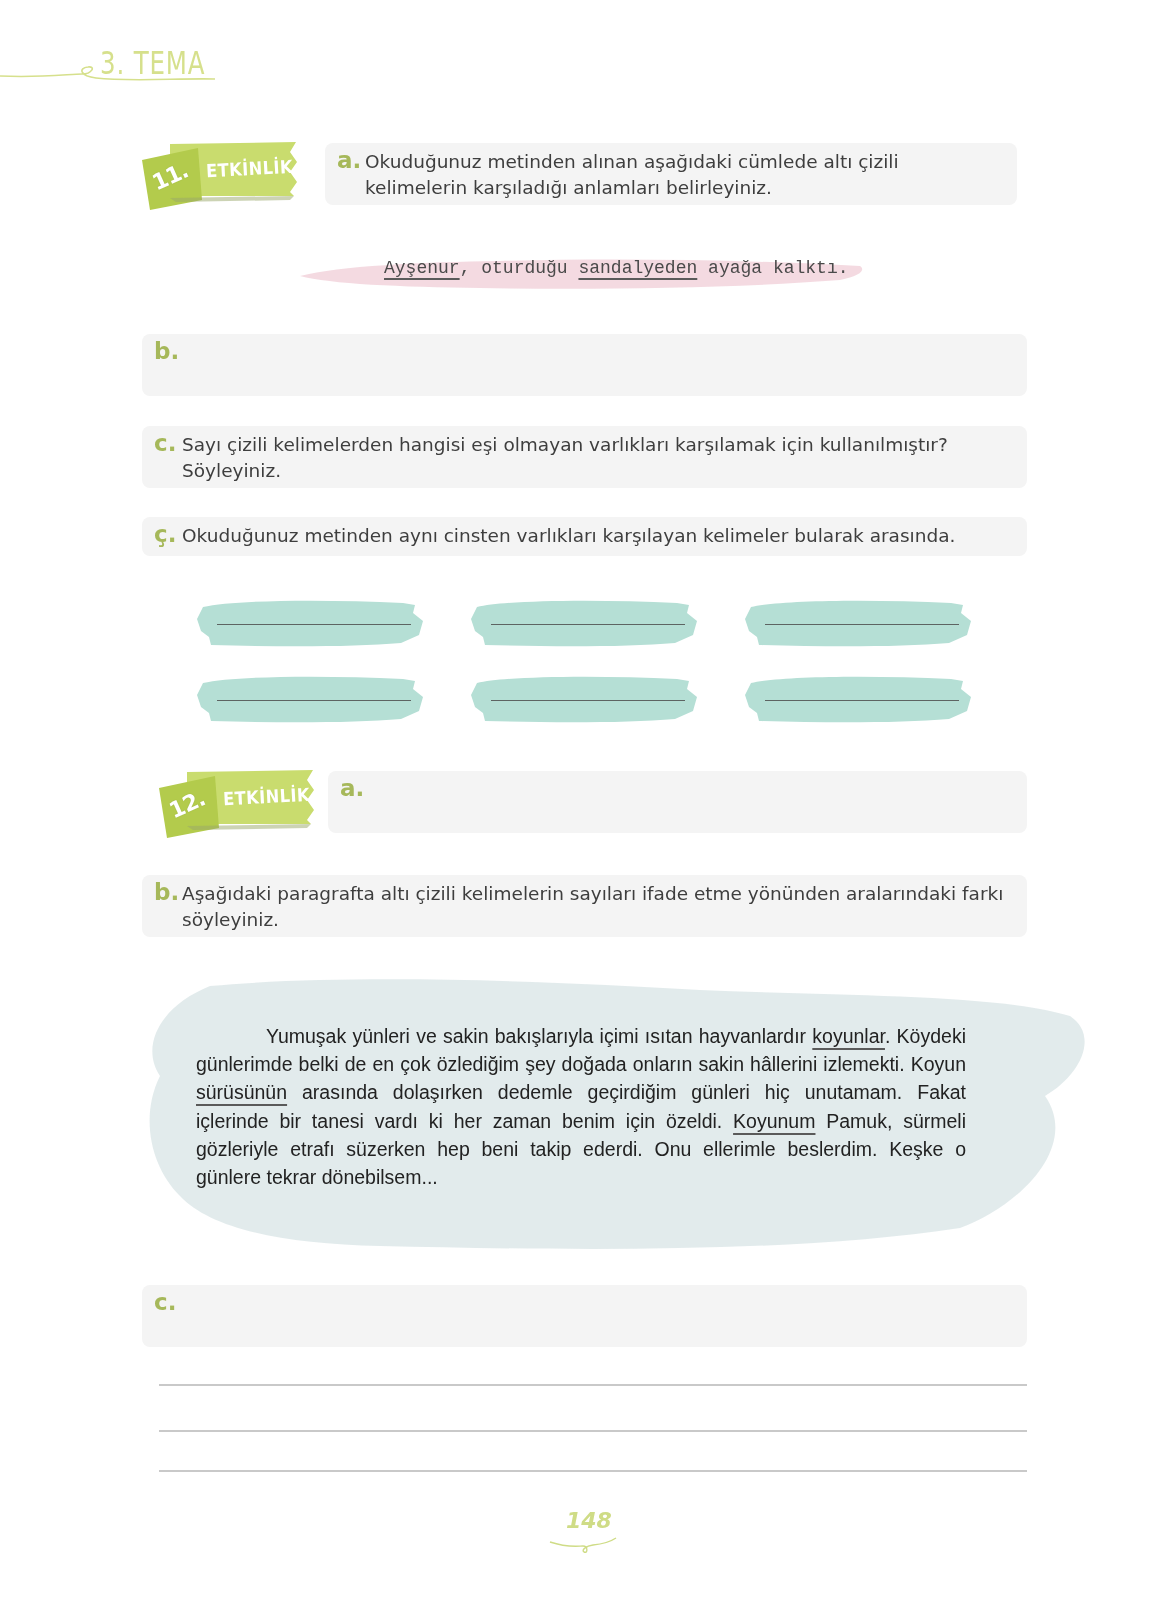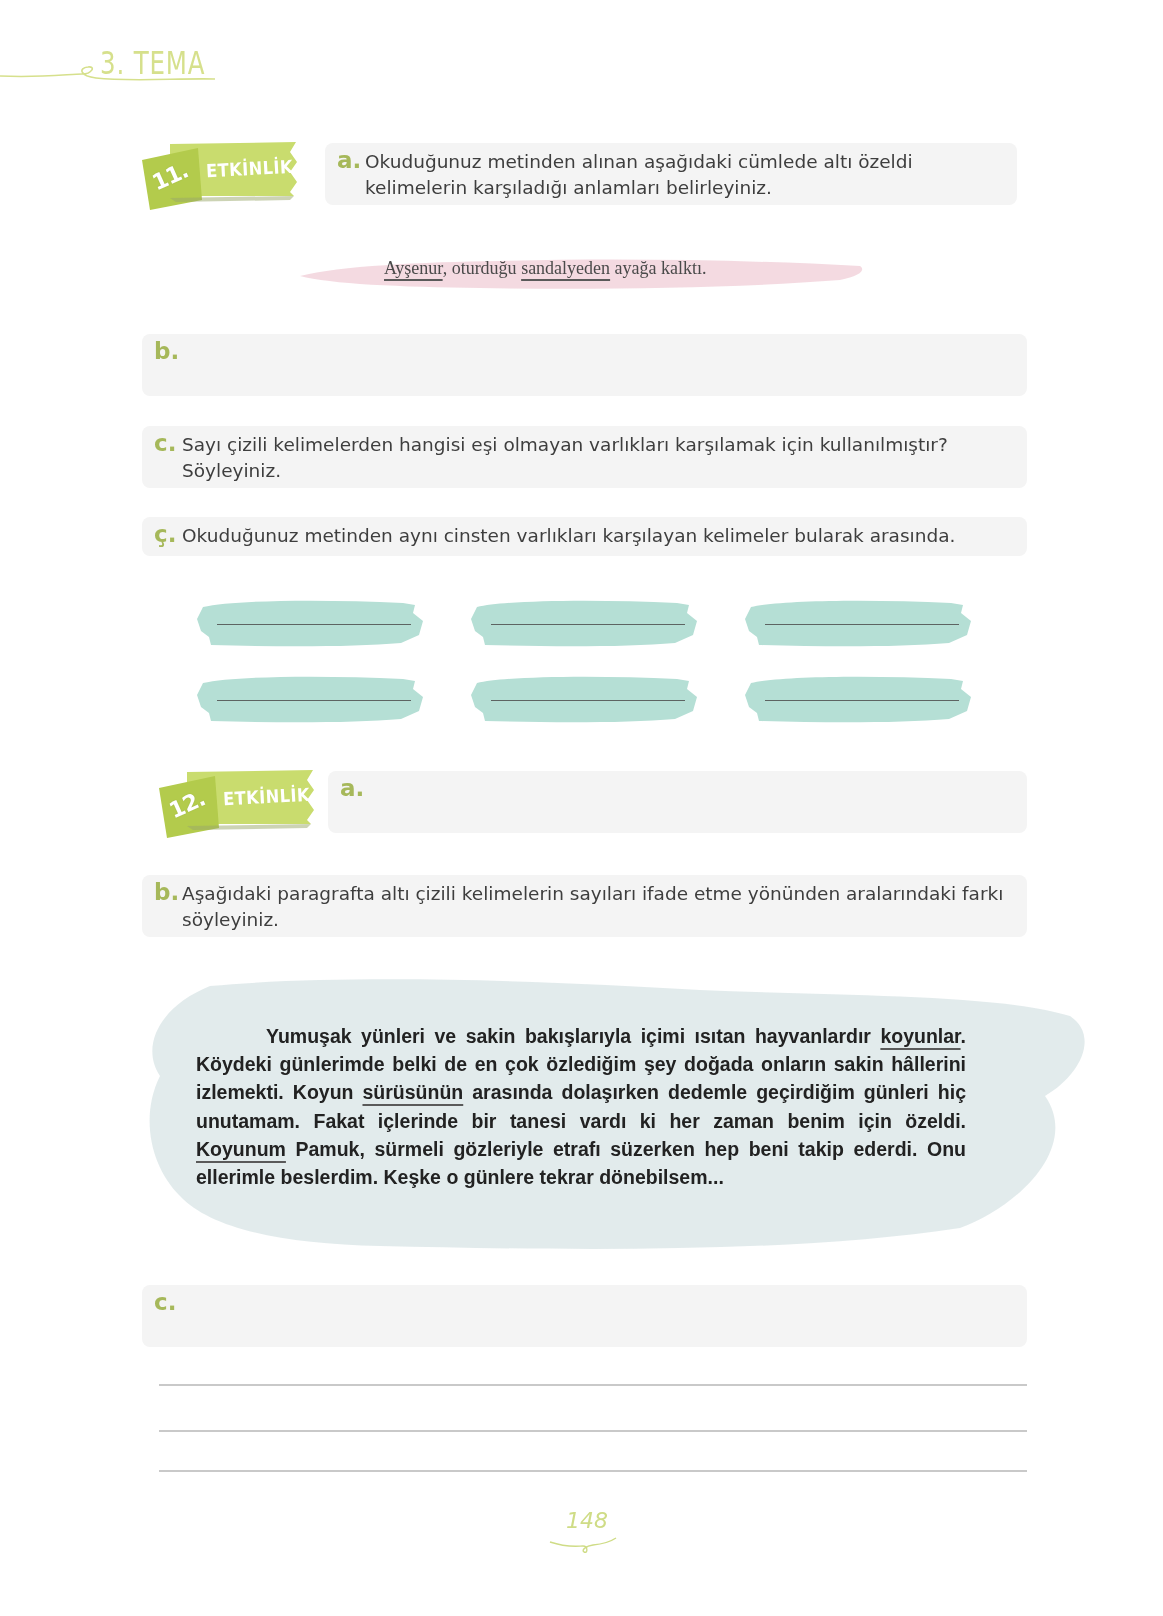--- a/index.html
+++ b/index.html
@@ -21,37 +21,37 @@
                 transform:rotate(-3deg); letter-spacing:0.5px; font-family:"DejaVu Sans Condensed","DejaVu Sans",sans-serif; }
 
   
   .qbox { background:#f4f4f4; border-radius:8px; box-sizing:border-box; padding:6px 14px 6px 40px;
           font-size:18.5px; line-height:26px; color:#3e3e3e; }
   .qbox .letter { position:absolute; left:12px; top:4px; font-size:23px; font-weight:bold; color:#a6b85a; }
   .qbox .txt { display:block; }
 
   
   .pink { left:300px; top:252px; width:570px; height:42px; }
-  .sentence { left:384px; top:258px; font-size:18px; color:#4a4a4a; font-family:Liberation Serif, serif; }
+  .sentence { left:384px; top:258px; font-size:18px; color:#4a4a4a; font-family:Liberation Mono, monospace; }
   .ul { text-decoration:underline; text-decoration-color:#5a5a5a; text-underline-offset:5px; text-decoration-thickness:1.5px; }
 
   
   .slot { width:238px; height:52px; }
   .slot .ln { position:absolute; left:24px; right:20px; top:27px; height:0; border-top:1.5px solid #5d6462; }
 
   
   .blob { left:140px; top:966px; width:960px; height:290px; }
   .para { left:196px; top:1022px; width:770px; font-family:"Liberation Sans", sans-serif; font-size:19.5px;
-          line-height:28.2px; color:#222; text-align:justify;font-weight:bold; }
+          line-height:28.2px; color:#222; text-align:justify; }
   .para .ind { display:inline-block; width:70px; }
 
   
   .wline { left:159px; width:868px; height:0; border-top:2px solid #c9c9c9; }
 
-  .pagenum { left:566px; top:1508px; font-size:22px; font-style:italic; font-weight:normal; color:#cfdc86; }
+  .pagenum { left:566px; top:1508px; font-size:22px; font-style:italic; font-weight:bold; color:#cfdc86; }
 </style>
 </head>
 <body>
 
 <svg class="abs tema-line" viewBox="0 0 220 30" width="220" height="30">
   <path d="M0 16 C40 18 70 14 82 14 C92 14 96 6 88 7 C78 8 80 16 96 18 C130 22 180 18 215 19" fill="none" stroke="#d6e08c" stroke-width="1.6"></path>
 </svg>
 <div class="abs tema">3. TEMA</div>
 
 <div class="abs badge" style="left:140px;top:138px;">
@@ -59,21 +59,21 @@
     <path d="M30 6 L156 4 L150 14 L157 24 L150 34 L157 44 L150 54 L154 58 L30 58 Z" fill="#c9dc6e"></path>
     <path d="M2 22 L58 10 L62 62 L10 72 Z" fill="#b3cb4c"></path>
     <path d="M30 60 L154 58 L150 62 L36 64 Z" fill="#9aa86a" opacity="0.5"></path>
   </svg>
   <span class="num">11.</span>
   <span class="lbl">ETKİNLİK</span>
 </div>
 
 <div class="abs qbox" style="left:325px;top:143px;width:692px;height:62px;">
   <span class="letter" style="left:12px;">a.</span>
-  <span class="txt">Okuduğunuz metinden alınan aşağıdaki cümlede altı özeldi kelimelerin karşıladığı anlamları belirleyiniz.</span>
+  <span class="txt">Okuduğunuz metinden alınan aşağıdaki cümlede altı çizili kelimelerin karşıladığı anlamları belirleyiniz.</span>
 </div>
 
 <svg class="abs pink" viewBox="0 0 570 42" width="570" height="42">
   <path d="M0 24 C40 14 120 10 200 9 C320 6 450 8 560 14 C566 18 560 24 540 28 C440 36 300 38 180 36 C100 35 30 32 0 24 Z" fill="#f2d3dc" opacity="0.85"></path>
 </svg>
 <div class="abs sentence">
   <span class="ul">Ayşenur</span><span>, oturduğu </span><span class="ul">sandalyeden</span><span> ayağa kalktı.</span>
 </div>
 
 <div class="abs qbox" style="left:142px;top:334px;width:885px;height:62px;">

